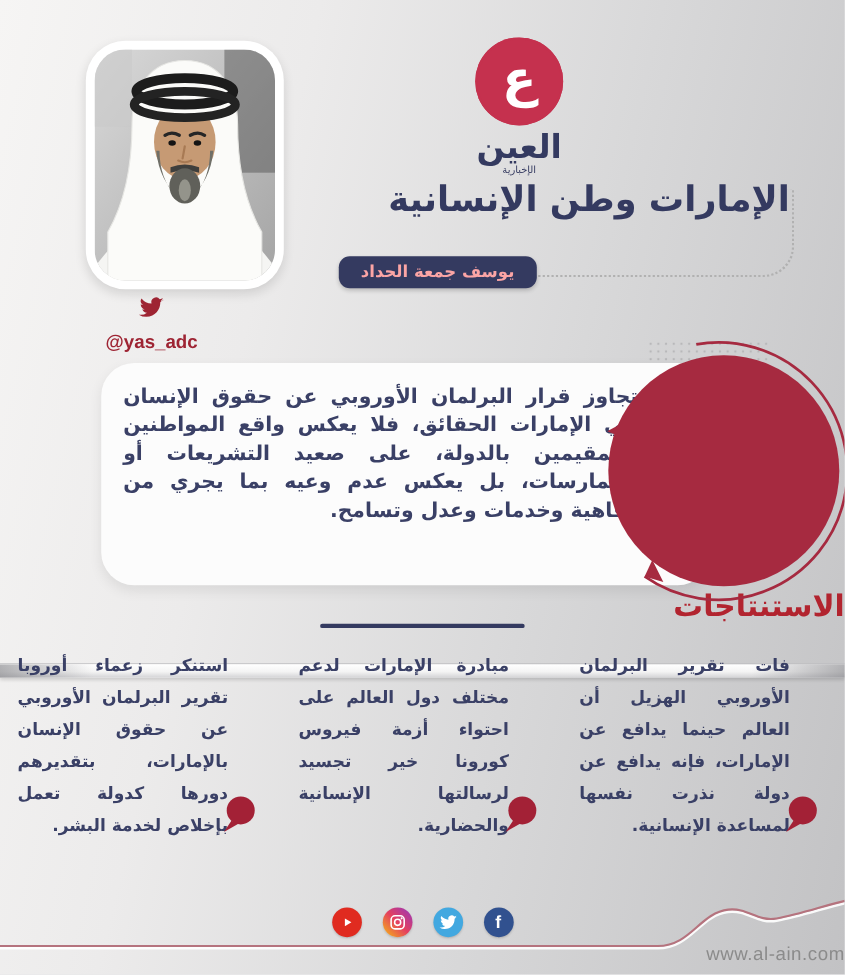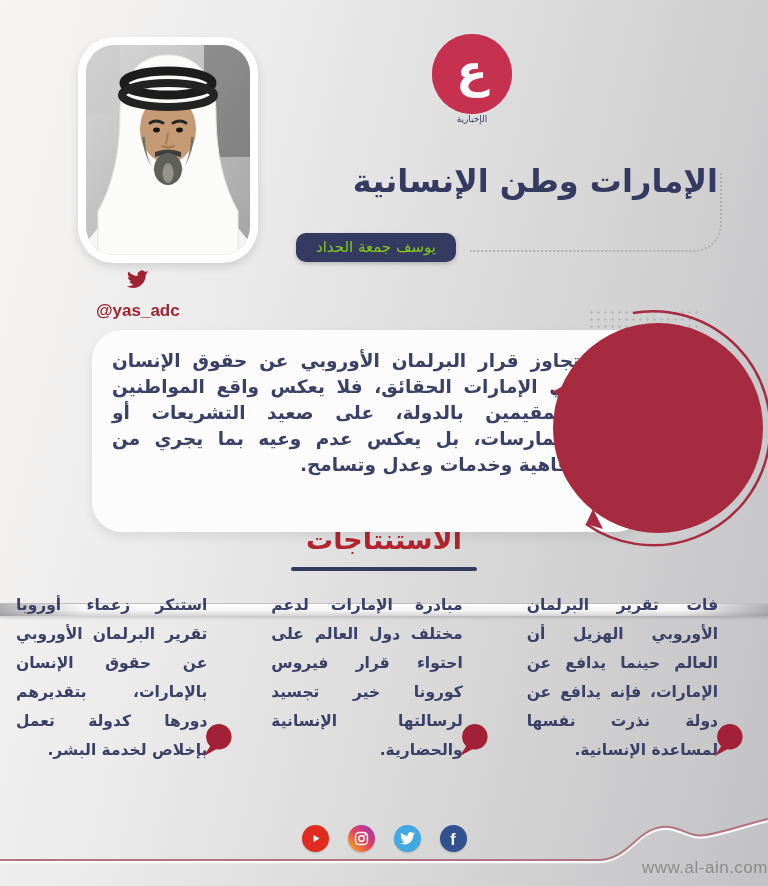--- a/index.html
+++ b/index.html
@@ -21,38 +21,38 @@
   .logo-circle{ width:80px; height:80px; margin:0 auto; border-radius:50%; background:#c5314e;
     display:flex; align-items:center; justify-content:center; box-shadow:inset 0 0 0 2px #c5314e; }
   .logo-letter{ color:#fff; font-size:46px; font-weight:bold; line-height:1; transform:translateY(-3px); }
   .logo-word{ margin-top:6px; font-size:30px; font-weight:bold; color:#343a60; line-height:1; }
   .logo-tag{ font-size:9px; color:#343a60; letter-spacing:1px; margin-top:0; }
 
   .dotted-connector{ position:absolute; left:470px; top:172px; width:252px; height:80px;
     border-right:2px dotted #b1b1b1; border-bottom:2px dotted #b1b1b1; border-bottom-right-radius:28px; }
   .page-title{ position:absolute; right:50px; top:162px; direction:rtl;
     font-size:32px; font-weight:bold; color:#343a60; }
-  .author-badge{ position:absolute; left:296px; top:233px; direction:rtl; background:#343a60; color:#84cc16;
-    border-radius:10px; padding:5px 20px 6px; font-size:15px; font-weight:normal; box-shadow:0 2px 4px rgba(0,0,0,.2); }
+  .author-badge{ position:absolute; left:308px; top:233px; direction:rtl; background:#343a60; color:#fca5a5;
+    border-radius:10px; padding:5px 20px 6px; font-size:15px; font-weight:bold; box-shadow:0 2px 4px rgba(0,0,0,.2); }
 
   
   .dots-pattern{ position:absolute; left:588px; top:309px; width:112px; height:58px; z-index:1;
     background-image:radial-gradient(#b8b8ba 1.2px, transparent 1.4px); background-size:7px 7px; }
   .idea-card{ position:absolute; left:92px; top:330px; width:554px; min-height:202px; z-index:2;
     background:#fcfcfc; border-radius:30px; box-shadow:0 5px 12px rgba(0,0,0,.08);
     padding:18px 66px 16px 20px; }
   .idea-text{ direction:rtl; text-align:justify; font-size:18.5px; line-height:26px;
     font-weight:bold; color:#3a4066; }
   .idea-bubble{ position:absolute; left:538px; top:302px; width:230px; height:252px; z-index:3; }
   .idea-bubble svg{ position:absolute; inset:0; }
   .idea-label{ position:absolute; left:30px; top:82px; width:190px; text-align:center;
     color:#fff; font-weight:bold; font-size:27px; line-height:1.3; direction:rtl; }
 
   
-  .conclusions-heading{ position:absolute; top:524px; left:0; width:100%; text-align:center;
+  .conclusions-heading{ position:absolute; top:536px; left:0; width:100%; 
     font-size:27px; font-weight:bold; color:#b2242f; direction:rtl; }
   .heading-underline{ position:absolute; top:567px; left:50%; transform:translateX(-50%);
     width:186px; height:4px; background:#343a60; border-radius:2px; }
   .ridge{ position:absolute; top:604px; left:0; right:0; height:12px; z-index:1;
     background:linear-gradient(to bottom,#ffffff 0%,#f4f4f4 55%,#d4d4d6 100%);
     box-shadow:0 -1px 0 #bebec0, 0 2px 3px rgba(0,0,0,.14); }
   .ridge::after{ content:''; position:absolute; inset:0;
     background:linear-gradient(to right,rgba(115,115,120,.55),rgba(115,115,120,0) 11%,rgba(115,115,120,0) 89%,rgba(115,115,120,.55)); }
   .cols{ position:absolute; top:591px; left:16px; right:16px; display:flex; gap:30px;
     direction:rtl; z-index:2; }
@@ -113,20 +113,21 @@
     <svg viewBox="0 0 24 24">
       <path fill="#9e2433" d="M22 5.9c-.7.3-1.5.5-2.3.6.8-.5 1.4-1.3 1.7-2.2-.8.5-1.6.8-2.5 1a3.9 3.9 0 0 0-6.7 3.6A11.1 11.1 0 0 1 4.1 4.8a3.9 3.9 0 0 0 1.2 5.2c-.6 0-1.2-.2-1.8-.5v.1c0 1.9 1.3 3.5 3.1 3.8-.6.2-1.2.2-1.8.1a3.9 3.9 0 0 0 3.7 2.7A7.9 7.9 0 0 1 2 17.8a11.1 11.1 0 0 0 6 1.8c7.3 0 11.3-6 11.3-11.3v-.5c.8-.6 1.4-1.3 2-2z"></path>
     </svg>
     <span class="twitter-handle">@yas_adc</span>
   </div>
 
   <div class="logo">
     <div class="logo-circle">
       <span class="logo-letter">ع</span>
     </div>
+    <div class="logo-word">العين</div>
     <div class="logo-tag">الإخبارية</div>
   </div>
 
   <div class="dotted-connector"></div>
   <div class="page-title">الإمارات وطن الإنسانية</div>
   <div class="author-badge">يوسف جمعة الحداد</div>
 
   <div class="dots-pattern"></div>
 
   <div class="idea-card">
@@ -152,21 +153,21 @@
         <circle cx="21" cy="16" r="15" fill="#a32136"></circle>
           <path d="M11 27 L3 39 L19 30 Z" fill="#a32136"></path>
       </svg>
       <div class="col-text">فات تقرير البرلمان الأوروبي الهزيل أن العالم حينما يدافع عن الإمارات، فإنه يدافع عن دولة نذرت نفسها لمساعدة الإنسانية.</div>
     </div>
     <div class="col">
       <svg class="bubble-icon" viewBox="0 0 40 42">
         <circle cx="21" cy="16" r="15" fill="#a32136"></circle>
           <path d="M11 27 L3 39 L19 30 Z" fill="#a32136"></path>
       </svg>
-      <div class="col-text">مبادرة الإمارات لدعم مختلف دول العالم على احتواء قرار فيروس كورونا خير تجسيد لرسالتها الإنسانية والحضارية.</div>
+      <div class="col-text">مبادرة الإمارات لدعم مختلف دول العالم على احتواء أزمة فيروس كورونا خير تجسيد لرسالتها الإنسانية والحضارية.</div>
     </div>
     <div class="col">
       <svg class="bubble-icon" viewBox="0 0 40 42">
         <circle cx="21" cy="16" r="15" fill="#a32136"></circle>
           <path d="M11 27 L3 39 L19 30 Z" fill="#a32136"></path>
       </svg>
       <div class="col-text">استنكر زعماء أوروبا تقرير البرلمان الأوروبي عن حقوق الإنسان بالإمارات، بتقديرهم دورها كدولة تعمل بإخلاص لخدمة البشر.</div>
     </div>
   </div>
 

